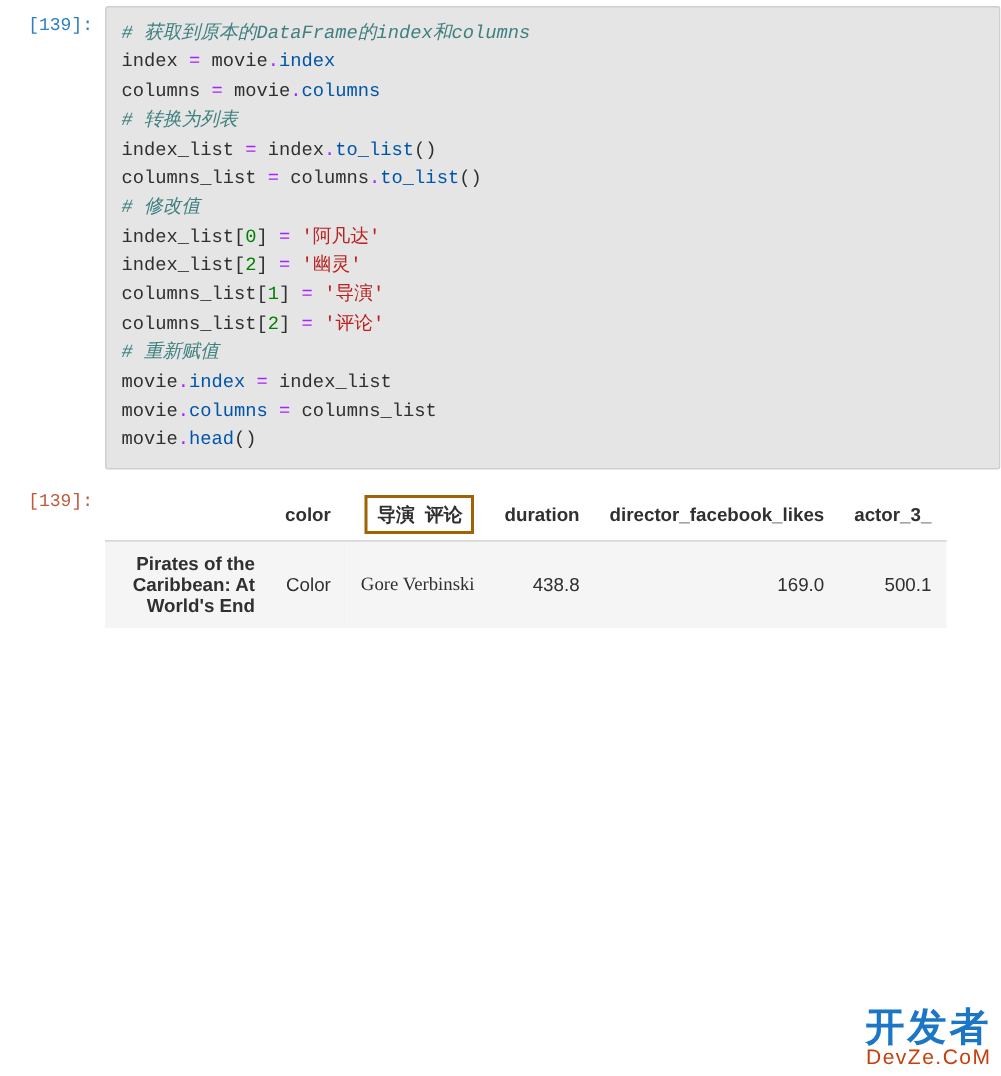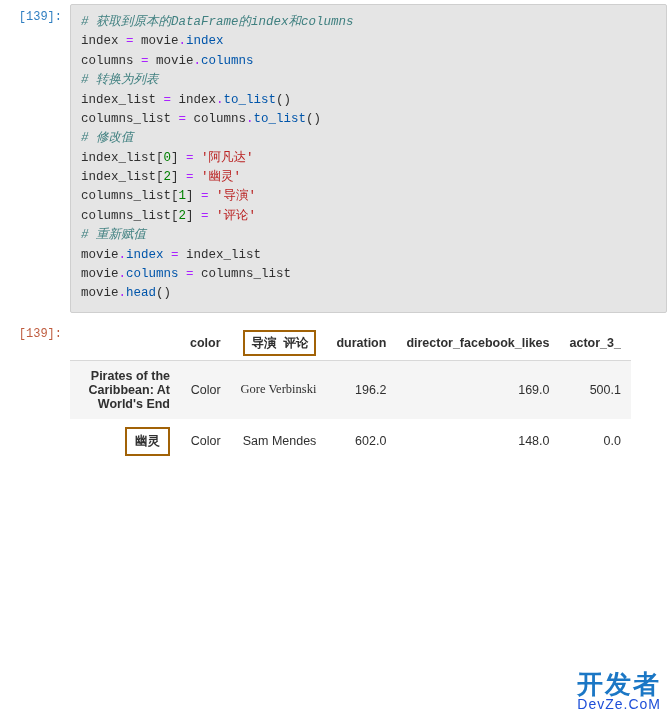--- a/index.html
+++ b/index.html
@@ -86,21 +86,21 @@
   }
   .watermark .l1 {
     font-size: 26px;
     font-weight: 700;
     color: #1b77c5;
     letter-spacing: 2px;
     font-family: "Arial Black", Arial, sans-serif;
   }
   .watermark .l2 {
     font-size: 14px;
-    color: #1d4ed8;
+    color: #c2410c;
     letter-spacing: 1px;
     font-family: Arial, sans-serif;
   }
   .wrap { position: relative; width: 667px; height: 717px; }
 </style>
 </head>
 <body>
 <div class="wrap">
 
 <div class="cell">
@@ -134,31 +134,23 @@
           <th>duration</th>
           <th>director_facebook_likes</th>
           <th>actor_3_</th>
         </tr>
       </thead>
       <tbody>
         <tr>
           <th class="rowhead" style="white-space:normal;">Pirates of the Caribbean: At World's End</th>
           <td>Color</td>
           <td style="white-space:normal;max-width:80px;font-family:Liberation Serif, serif;">Gore Verbinski</td>
-          <td>196.2</td>
+          <td>438.8</td>
           <td>169.0</td>
           <td>500.1</td>
-        </tr>
-        <tr>
-          <th class="rowhead"><span class="hilite-red" style="padding:4px 8px;display:inline-block;">幽灵</span></th>
-          <td>Color</td>
-          <td style="white-space:normal;max-width:80px;">Sam Mendes</td>
-          <td>602.0</td>
-          <td>148.0</td>
-          <td>0.0</td>
         </tr>
       </tbody>
     </table>
   </div>
 </div>
 
 <div class="watermark">
   <div class="l1">开发者</div>
   <div class="l2">DevZe.CoM</div>
 </div>

